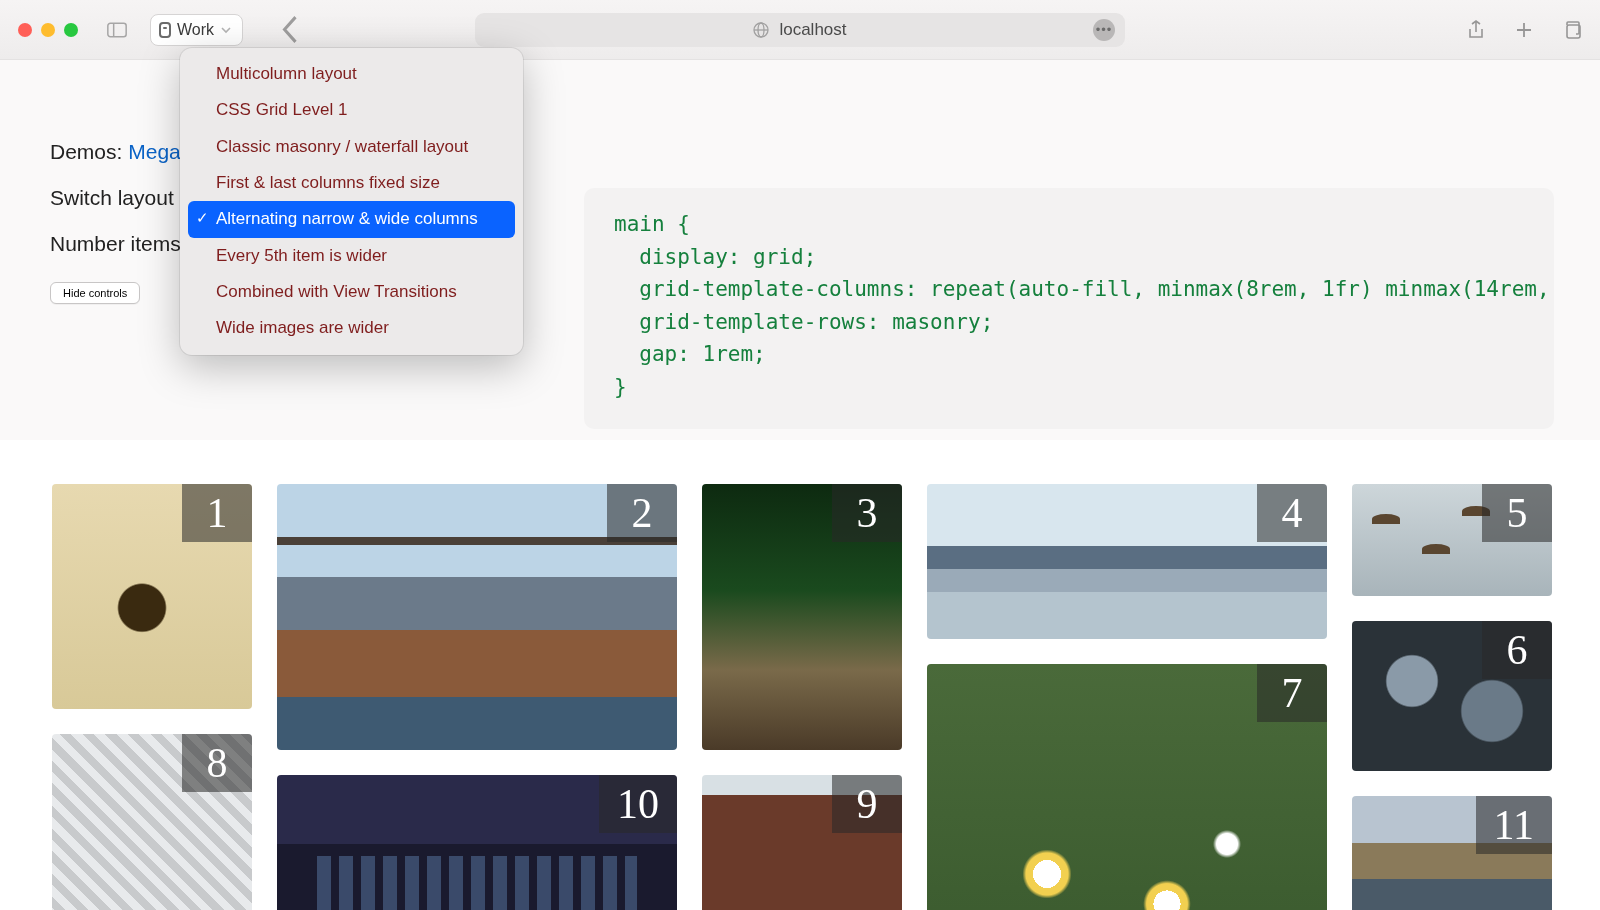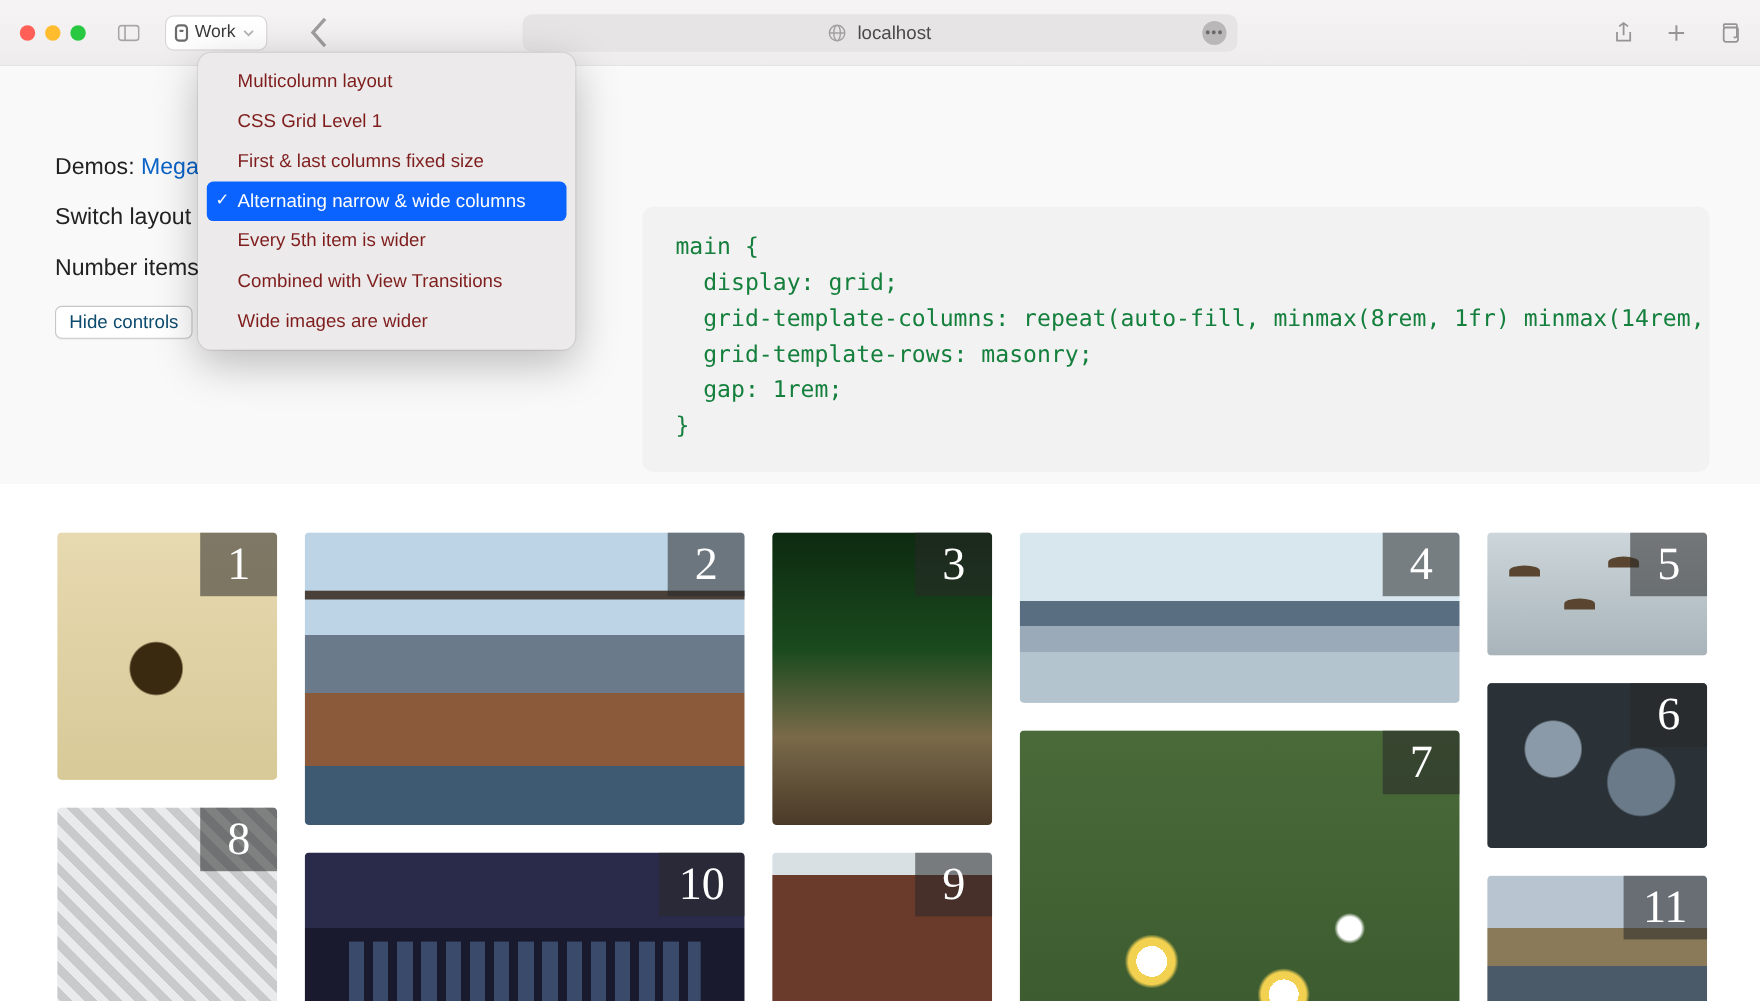--- a/index.html
+++ b/index.html
@@ -26,21 +26,21 @@
   .urlbar .globe { width:16px;height:16px;opacity:.55; }
   .urlbar .more { position:absolute; right:10px; width:22px;height:22px;border-radius:50%;background:#b9b7b7;display:flex;align-items:center;justify-content:center;color:#6a6a6a;font-size:13px;letter-spacing:1px; }
   
   .right-icons { margin-left:auto; display:flex; gap:28px; align-items:center; opacity:.6; }
   .right-icons svg { width:20px; height:20px; }
   
   
   .page { padding: 80px 50px 0 50px; position:relative; background:#faf9f9; }
   .page .row { font-size:21px; color:#222; margin-bottom:22px; }
   .page .row a { color:#0a63c7; text-decoration:none; }
-  .btn-small { display:inline-block; background:#fff; border:1px solid #c8c6c6; border-radius:6px; padding:4px 12px; font-size:17px; color:#0c4a6e; box-shadow:0 1px 0 rgba(0,0,0,.04); }
+  .btn-small { display:inline-block; background:#fff; border:1px solid #c8c6c6; border-radius:6px; padding:4px 12px; font-size:11px; color:#000000; box-shadow:0 1px 0 rgba(0,0,0,.04); }
   
   .code-box { position:absolute; top:128px; left:584px; width:970px; background:#f3f2f2; border-radius:10px; padding:20px 30px 26px 30px; font-family: ui-monospace, "SF Mono", Menlo, monospace; font-size:21px; line-height:1.55; color:#15803d; white-space:pre; overflow:hidden; }
   
   
   .dropdown { position:absolute; top:48px; left:180px; width:343px; background:#eceaea; border-radius:12px; box-shadow:0 12px 40px rgba(0,0,0,.25), 0 0 0 1px rgba(0,0,0,.08); padding:8px; z-index:50; }
   .dd-item { padding:5px 14px 5px 28px; font-size:17px; color:#7f1d1d; border-radius:6px; position:relative; line-height:1.55; }
   .dd-item.sel { background:#0a63ff; color:#fff; }
   .dd-item.sel::before { content:"✓"; position:absolute; left:8px; top:5px; font-size:15px; }
   
   
@@ -118,20 +118,21 @@
     <svg viewBox="0 0 20 20">
         <rect x="5" y="5" width="13" height="13" rx="2" fill="none" stroke="#5a5a5a" stroke-width="1.6"></rect>
         <path d="M5 5V3a1 1 0 011-1h10a1 1 0 011 1v10a1 1 0 01-1 1h-2" fill="none" stroke="#5a5a5a" stroke-width="1.6"></path>
       </svg>
   </div>
 </div>
 
 <div class="dropdown">
   <div class="dd-item">Multicolumn layout</div>
   <div class="dd-item">CSS Grid Level 1</div>
+  <div class="dd-item">Classic masonry / waterfall layout</div>
   <div class="dd-item">First &amp; last columns fixed size</div>
   <div class="dd-item sel">Alternating narrow &amp; wide columns</div>
   <div class="dd-item">Every 5th item is wider</div>
   <div class="dd-item">Combined with View Transitions</div>
   <div class="dd-item">Wide images are wider</div>
 </div>
 
 <div class="page" style="height:380px;">
   <div class="row">
     <span>Demos:</span>

